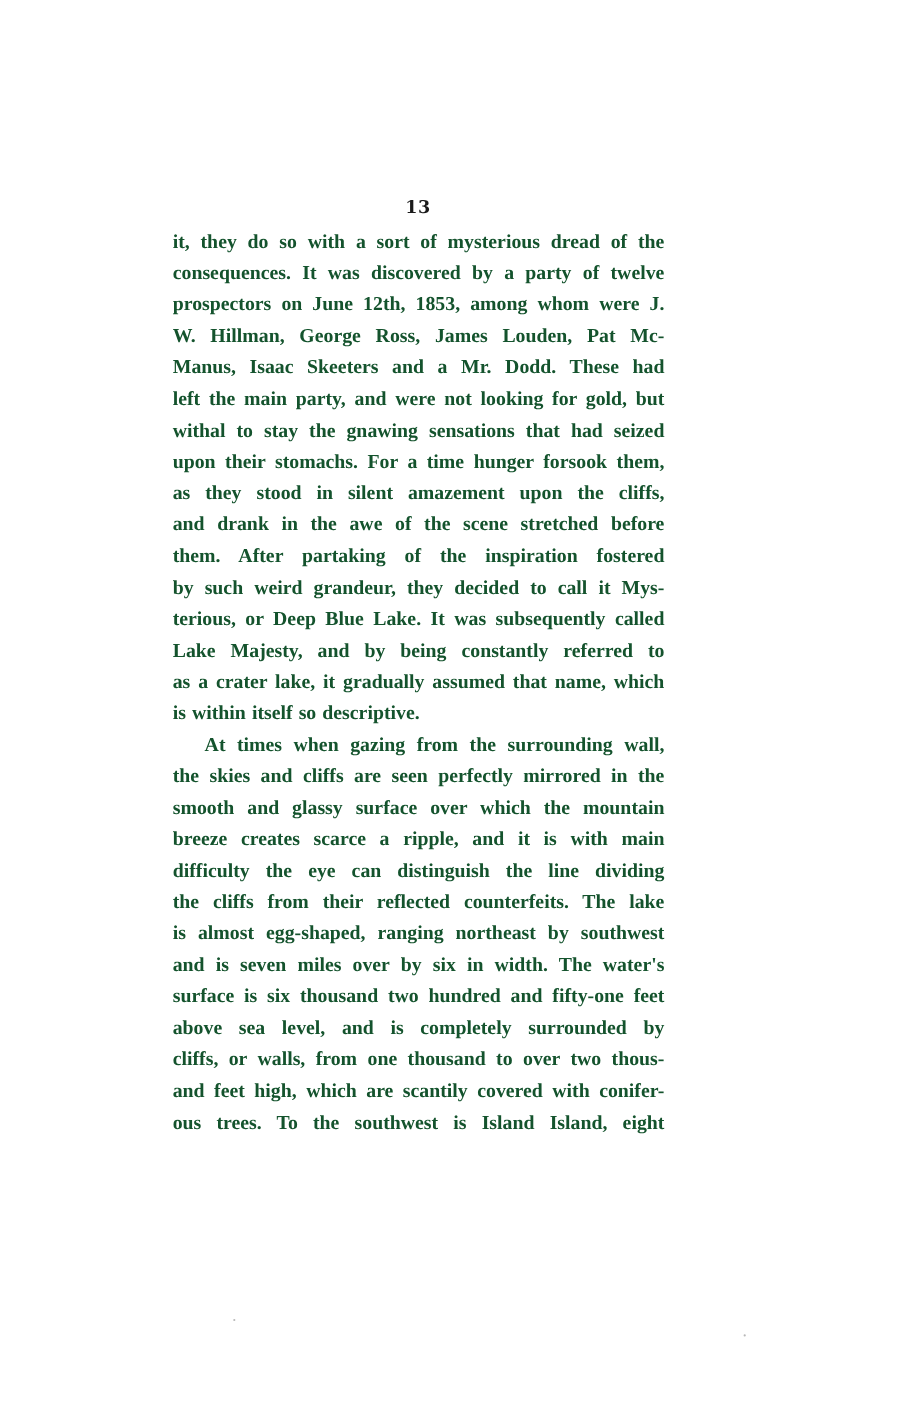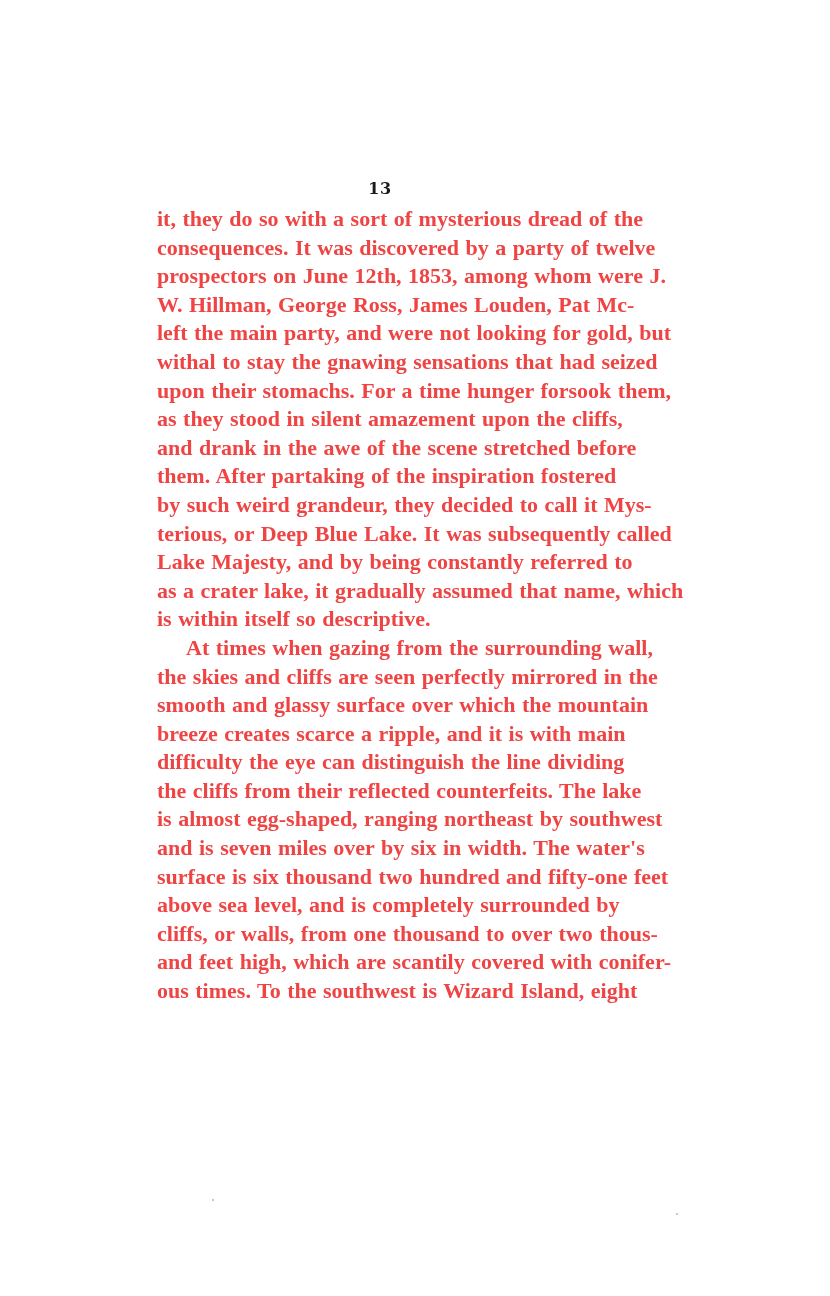--- a/index.html
+++ b/index.html
@@ -33,22 +33,22 @@
       color: #1a1a1a;
       letter-spacing: 0.5px;
     }
     .text-block {
       position: absolute;
       left: 157px;
       top: 205px;
       width: 447px;
       font-family: "Liberation Serif", "DejaVu Serif", serif;
       font-weight: bold;
-      font-size: 22px;
-      color: #ef4444;
+      font-size: 18px;
+      color: #14532d;
     }
     .line {
       display: block;
       height: 28.6px;
       line-height: 28.6px;
       white-space: nowrap;
       text-align: justify;
       text-align-last: justify;
       word-spacing: 1px;
     }
@@ -72,20 +72,21 @@
 <div class="page">
   <div class="page-number">13</div>
 
   <div class="text-block">
 
     <div>
       <span class="line">it, they do so with a sort of mysterious dread of the</span>
       <span class="line">consequences. It was discovered by a party of twelve</span>
       <span class="line">prospectors on June 12th, 1853, among whom were J.</span>
       <span class="line">W. Hillman, George Ross, James Louden, Pat Mc-</span>
+      <span class="line">Manus, Isaac Skeeters and a Mr. Dodd. These had</span>
       <span class="line">left the main party, and were not looking for gold, but</span>
       <span class="line">withal to stay the gnawing sensations that had seized</span>
       <span class="line">upon their stomachs. For a time hunger forsook them,</span>
       <span class="line">as they stood in silent amazement upon the cliffs,</span>
       <span class="line">and drank in the awe of the scene stretched before</span>
       <span class="line">them. After partaking of the inspiration fostered</span>
       <span class="line">by such weird grandeur, they decided to call it Mys-</span>
       <span class="line">terious, or Deep Blue Lake. It was subsequently called</span>
       <span class="line">Lake Majesty, and by being constantly referred to</span>
       <span class="line">as a crater lake, it gradually assumed that name, which</span>
@@ -98,19 +99,19 @@
       <span class="line">smooth and glassy surface over which the mountain</span>
       <span class="line">breeze creates scarce a ripple, and it is with main</span>
       <span class="line">difficulty the eye can distinguish the line dividing</span>
       <span class="line">the cliffs from their reflected counterfeits. The lake</span>
       <span class="line">is almost egg-shaped, ranging northeast by southwest</span>
       <span class="line">and is seven miles over by six in width. The water's</span>
       <span class="line">surface is six thousand two hundred and fifty-one feet</span>
       <span class="line">above sea level, and is completely surrounded by</span>
       <span class="line">cliffs, or walls, from one thousand to over two thous-</span>
       <span class="line">and feet high, which are scantily covered with conifer-</span>
-      <span class="line">ous times. To the southwest is Wizard Island, eight</span>
+      <span class="line">ous trees. To the southwest is Island Island, eight</span>
     </div>
   </div>
 
   <div class="speck" style="left:212px; top:1199px;"></div>
   <div class="speck" style="left:676px; top:1213px;"></div>
 </div>
 
 </body></html>

